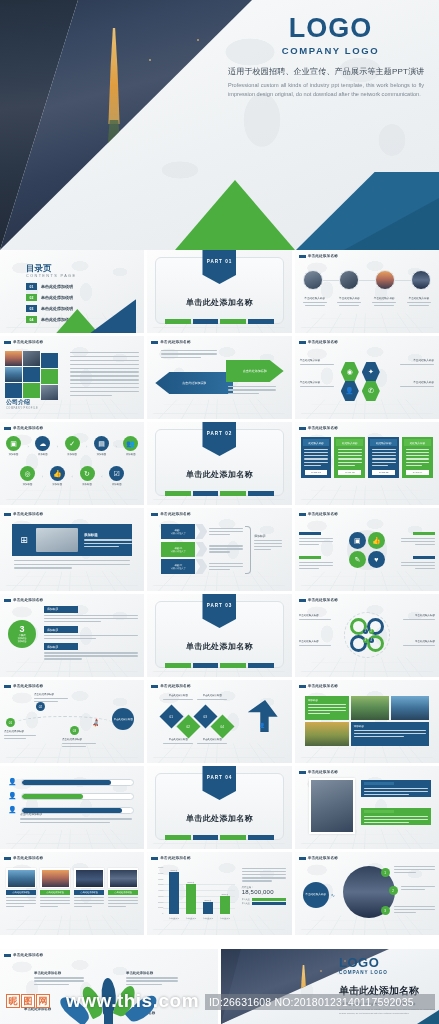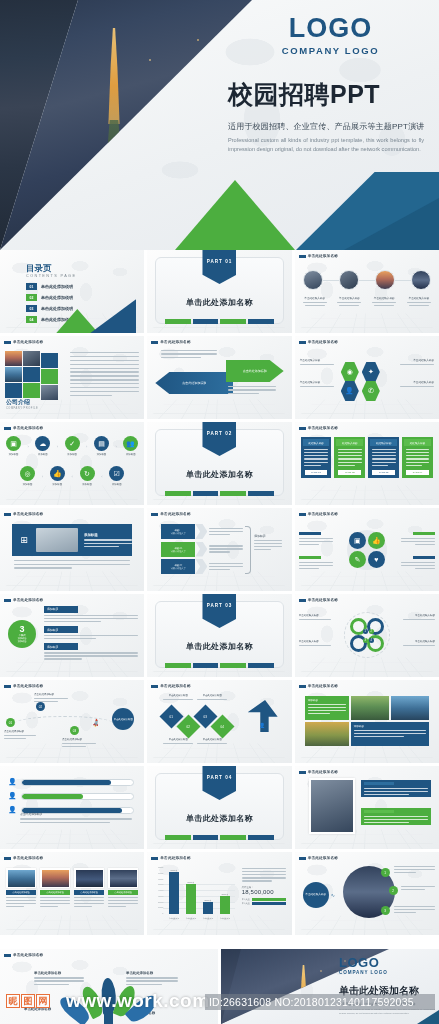--- a/index.html
+++ b/index.html
@@ -198,21 +198,20 @@
     <div class="eiffel"></div>
     <div class="eiffel-park"></div>
   </div>
   <div class="hero-green"></div>
   <div class="hero-blue"></div>
   <div class="hero-blue2"></div>
 
   <div class="hero-txt">
     <div class="logo">LOGO</div>
     <div class="logo-sub">COMPANY LOGO</div>
-    <div class="hero-title">校园招聘PPT</div>
     <div class="hero-cn">适用于校园招聘、企业宣传、产品展示等主题PPT演讲</div>
     <div class="hero-en">Professional custom all kinds of industry ppt template, this work belongs to fly impression design original, do not download after the network communication.</div>
   </div>
 </div>
 
 <div class="grid">
 
   <div class="slide">
     <div class="smap"></div>
       <div class="floor"></div>
@@ -1099,15 +1098,15 @@
     <div class="fr-tri"></div>
   </div>
 </div>
 
 <div class="wm">
   <div class="wm-logo">
     <b>昵</b>
     <b>图</b>
     <b>网</b>
   </div>
-  <div class="wm-url">www.work.com</div>
+  <div class="wm-url">www.this.com</div>
   <div class="wm-id">ID:26631608 NO:20180123140117592035</div>
 </div>
 
 </body></html>

